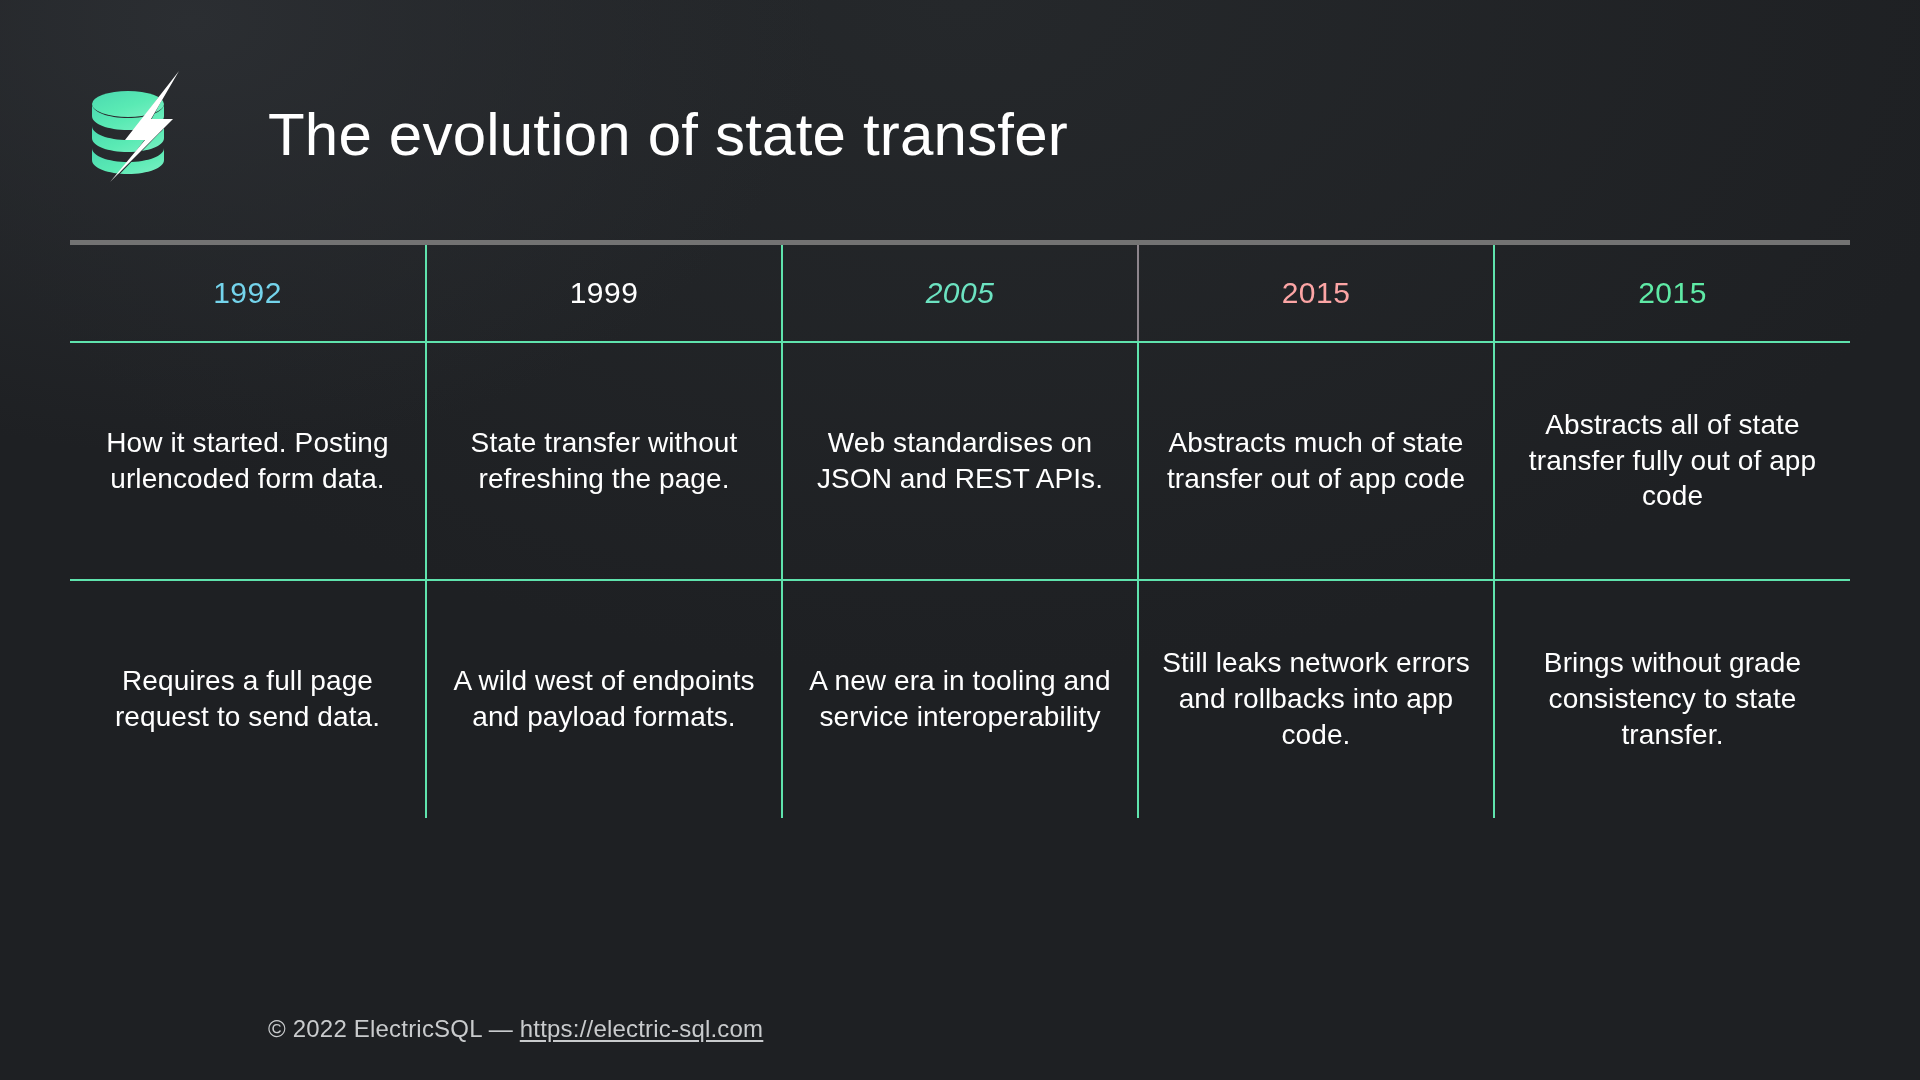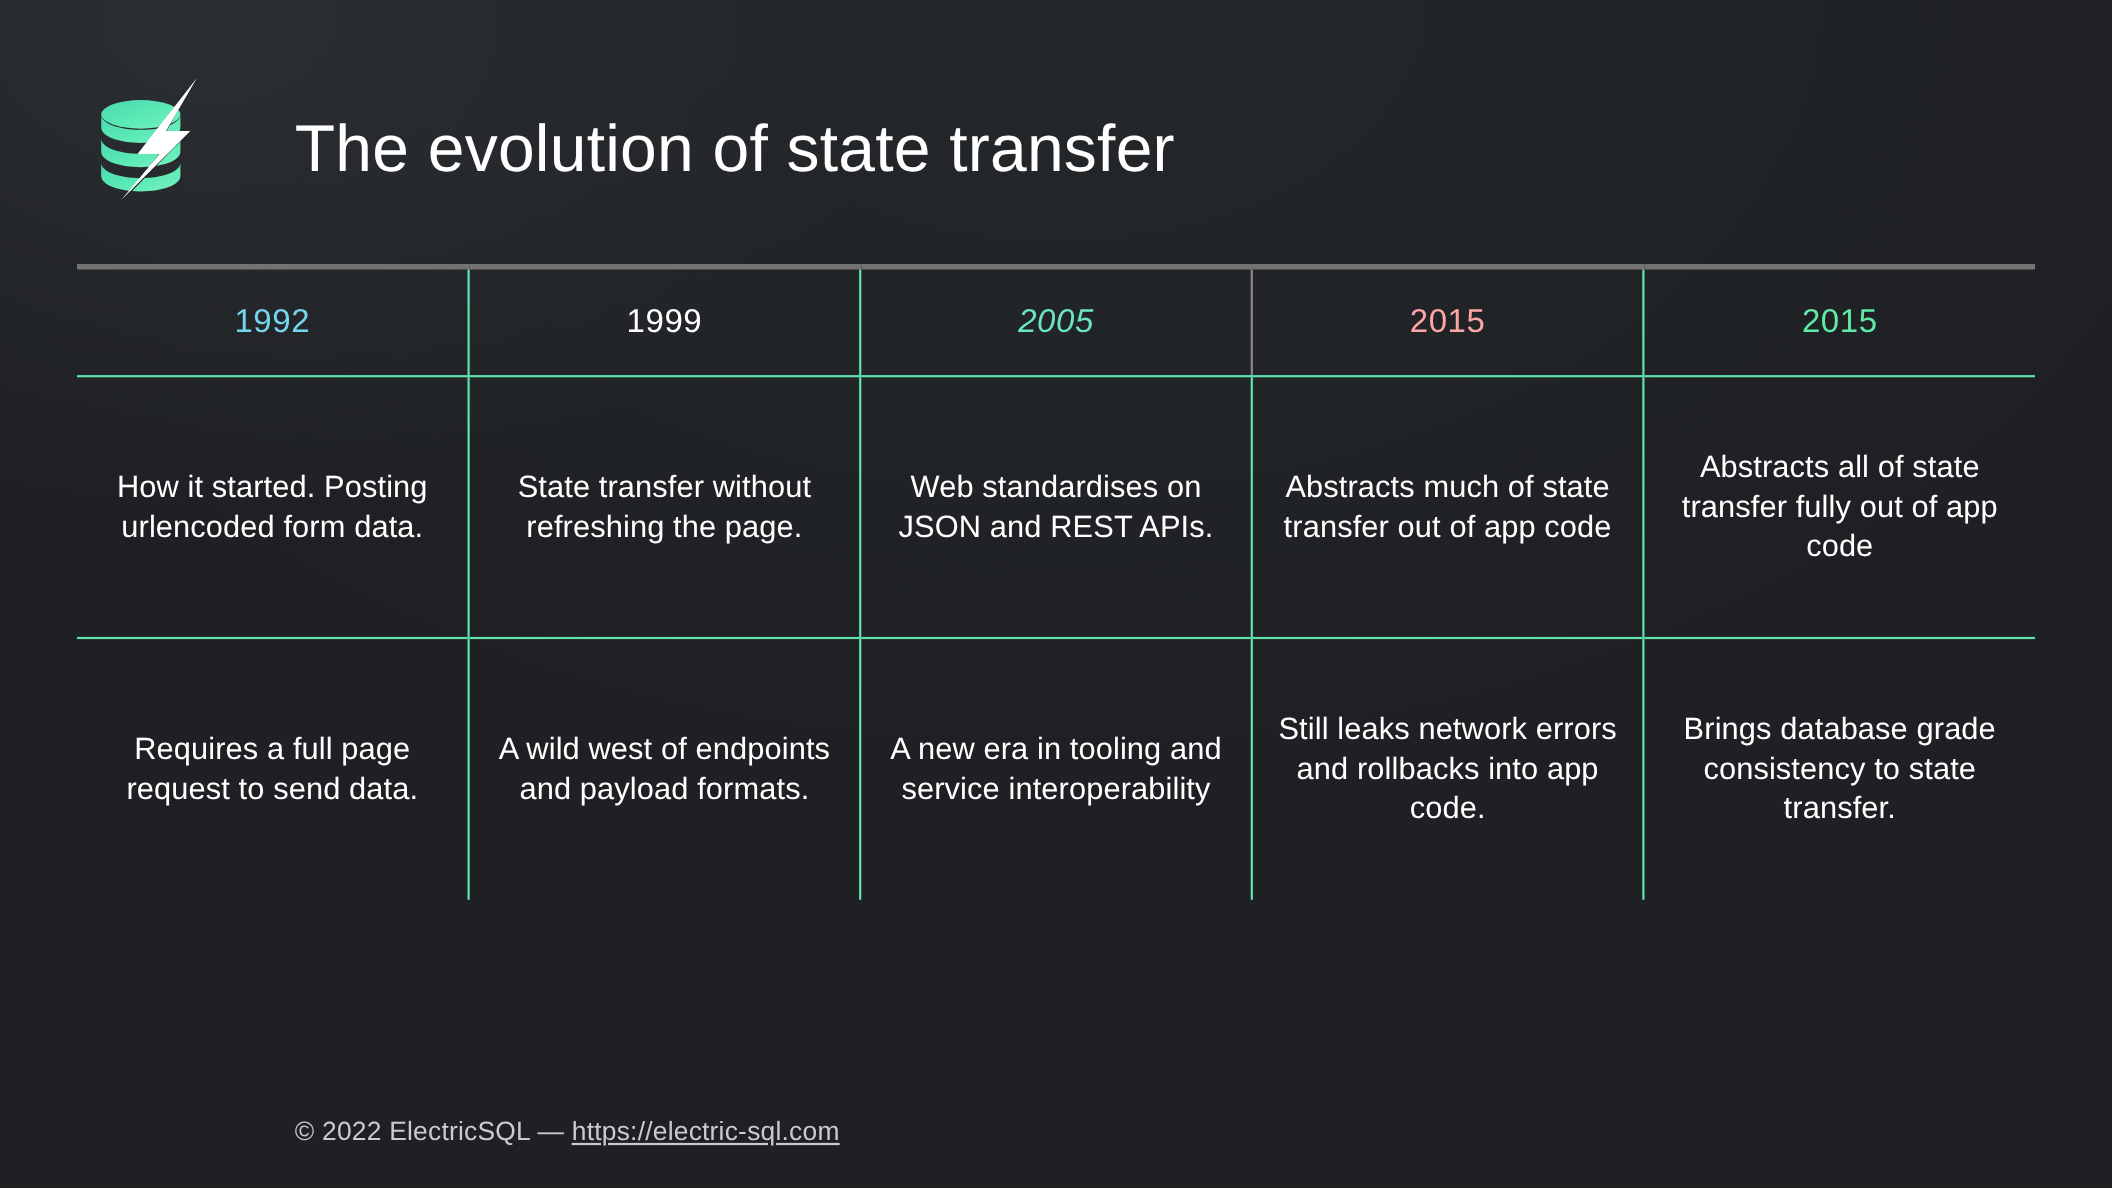--- a/index.html
+++ b/index.html
@@ -211,21 +211,21 @@
         <td>
           <div class="cell-text">A wild west of endpoints and payload formats.</div>
         </td>
         <td>
           <div class="cell-text">A new era in tooling and service interoperability</div>
         </td>
         <td>
           <div class="cell-text">Still leaks network errors and rollbacks into app code.</div>
         </td>
         <td>
-          <div class="cell-text">Brings database grade consistency to state transfer.</div>
+          <div class="cell-text">Brings without grade consistency to state transfer.</div>
         </td>
       </tr>
 
     </tbody>
   </table>
 </div>
 
 <div class="footer">
   <span>© 2022 ElectricSQL — </span><span class="url">https://electric-sql.com</span>
 </div>

